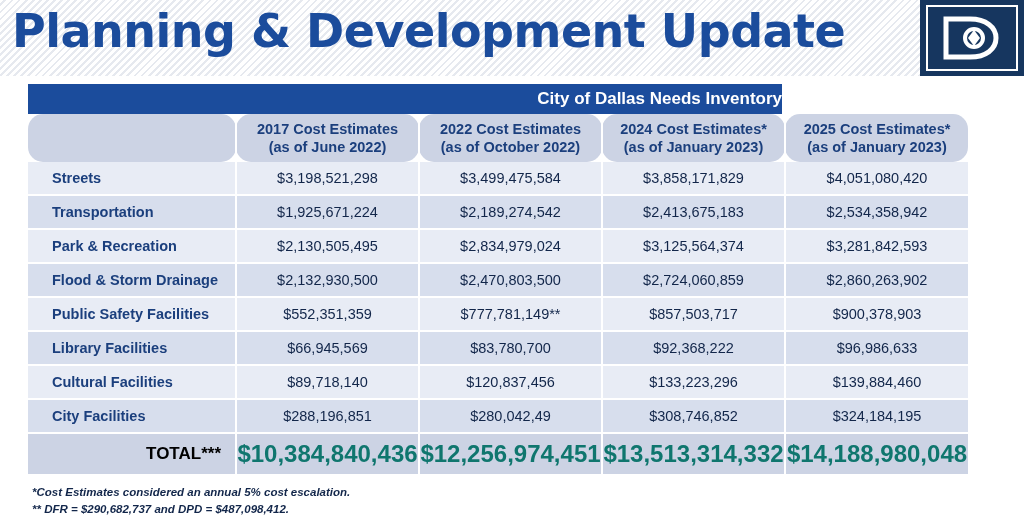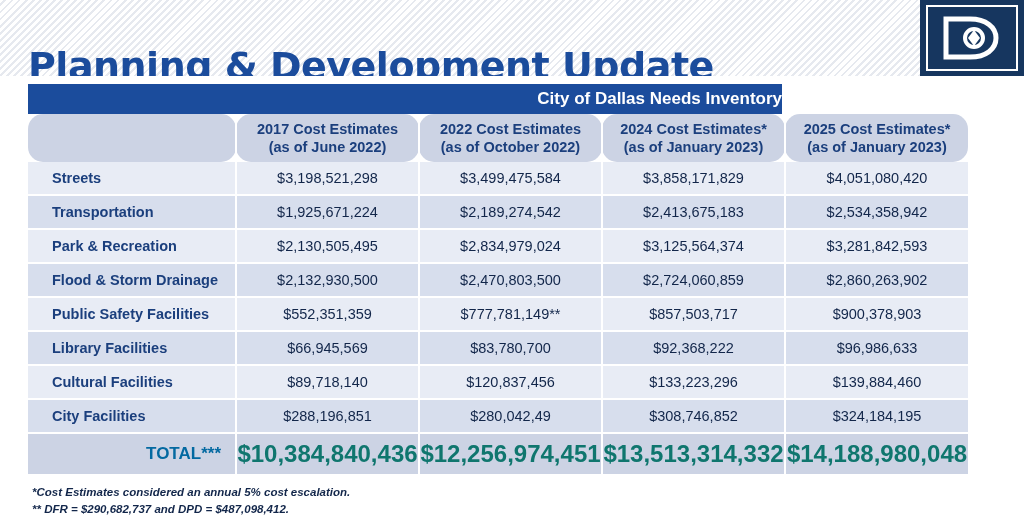--- a/index.html
+++ b/index.html
@@ -24,29 +24,28 @@
     background:
       repeating-linear-gradient(
         -45deg,
         #ffffff 0px, #ffffff 3px,
         #e6e9ef 3px, #e6e9ef 5px
       );
     overflow: hidden;
   }
   .header-title {
     position: absolute;
-    left: 28px;
+    left: 12px;
     top: 4px;
-    font-size: 38px;
+    font-size: 46px;
     font-weight: bold;
     color: #1b4c9c;
     letter-spacing: -0.5px;
     white-space: nowrap;
     font-family: "DejaVu Sans", sans-serif;
-    margin-top: 40px;
   }
   .logo-box {
     position: absolute;
     right: 0;
     top: 0;
     width: 104px;
     height: 76px;
     background: #16365f;
     display: flex;
     align-items: center;
@@ -133,21 +132,21 @@
     font-size: 24px;
     font-weight: bold;
     color: #0f766e;
     height: 40px;
     border-bottom: none;
   }
   tr.total-row td.rowlabel {
     text-align: right;
     padding-right: 14px;
     font-size: 17px;
-    color: #0369a1;
+    color: #000000;
   }
 
   
   .footnotes {
     position: absolute;
     left: 32px;
     top: 484px;
     font-size: 11.5px;
     font-style: italic;
     font-weight: bold;

